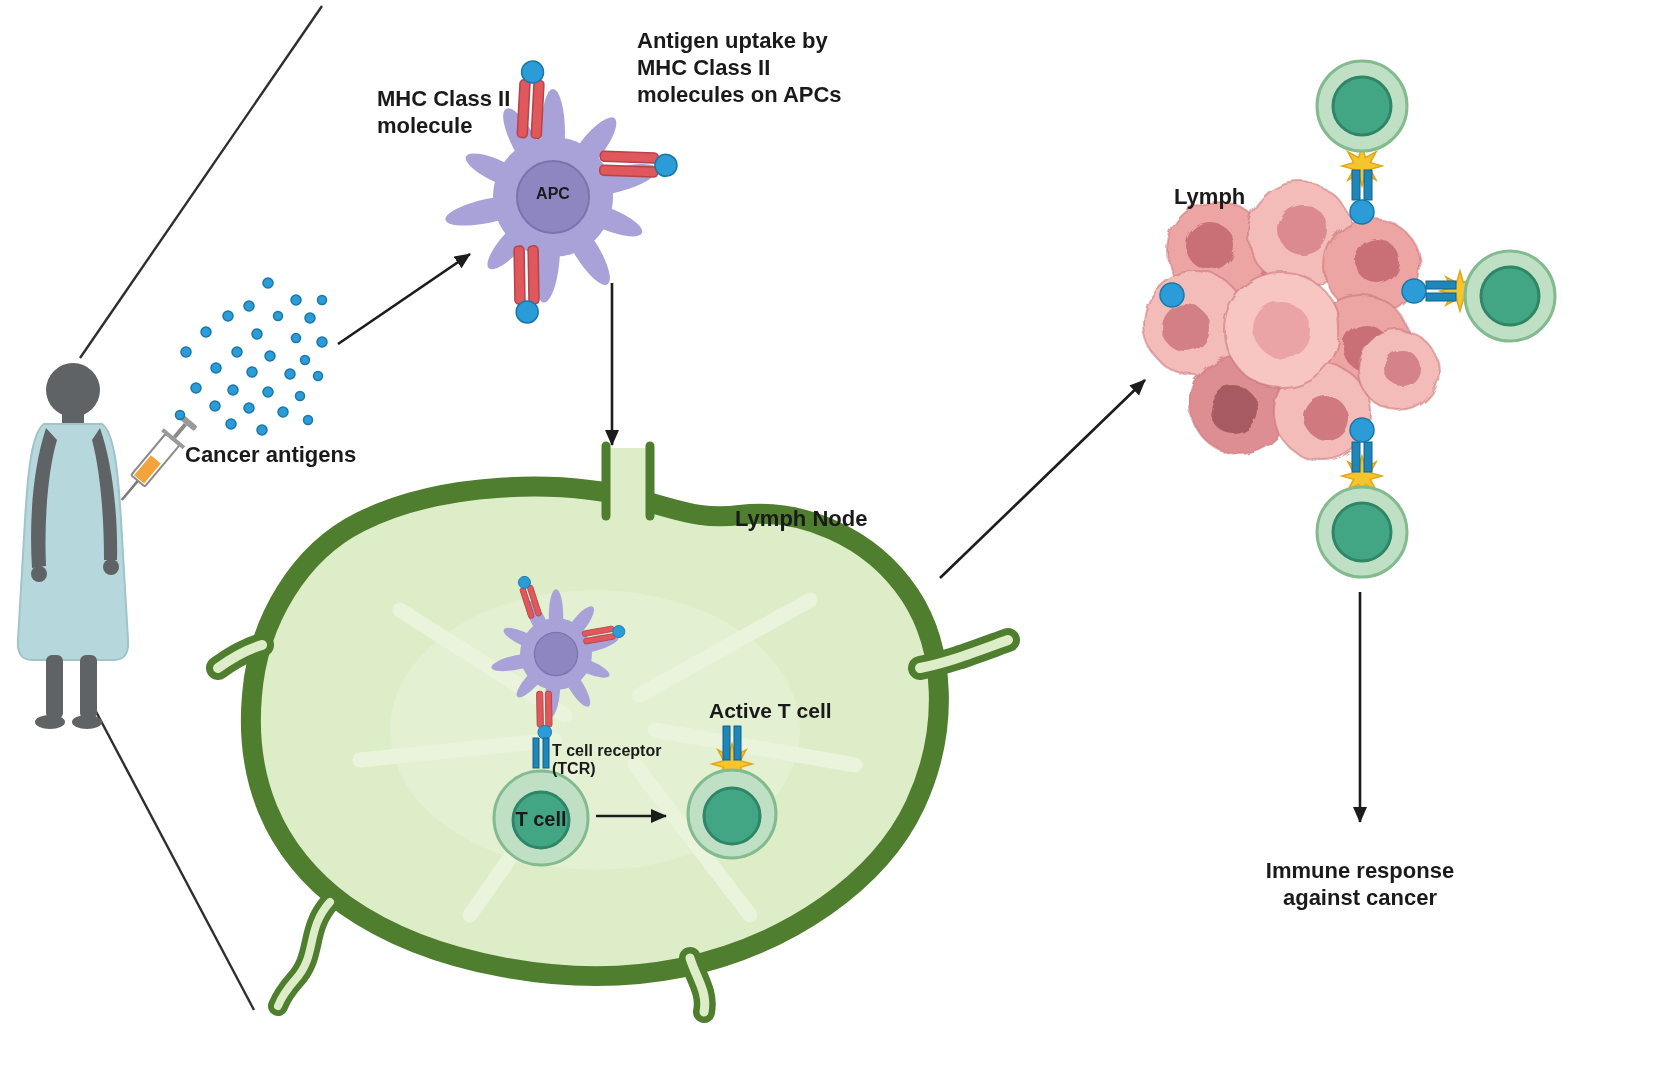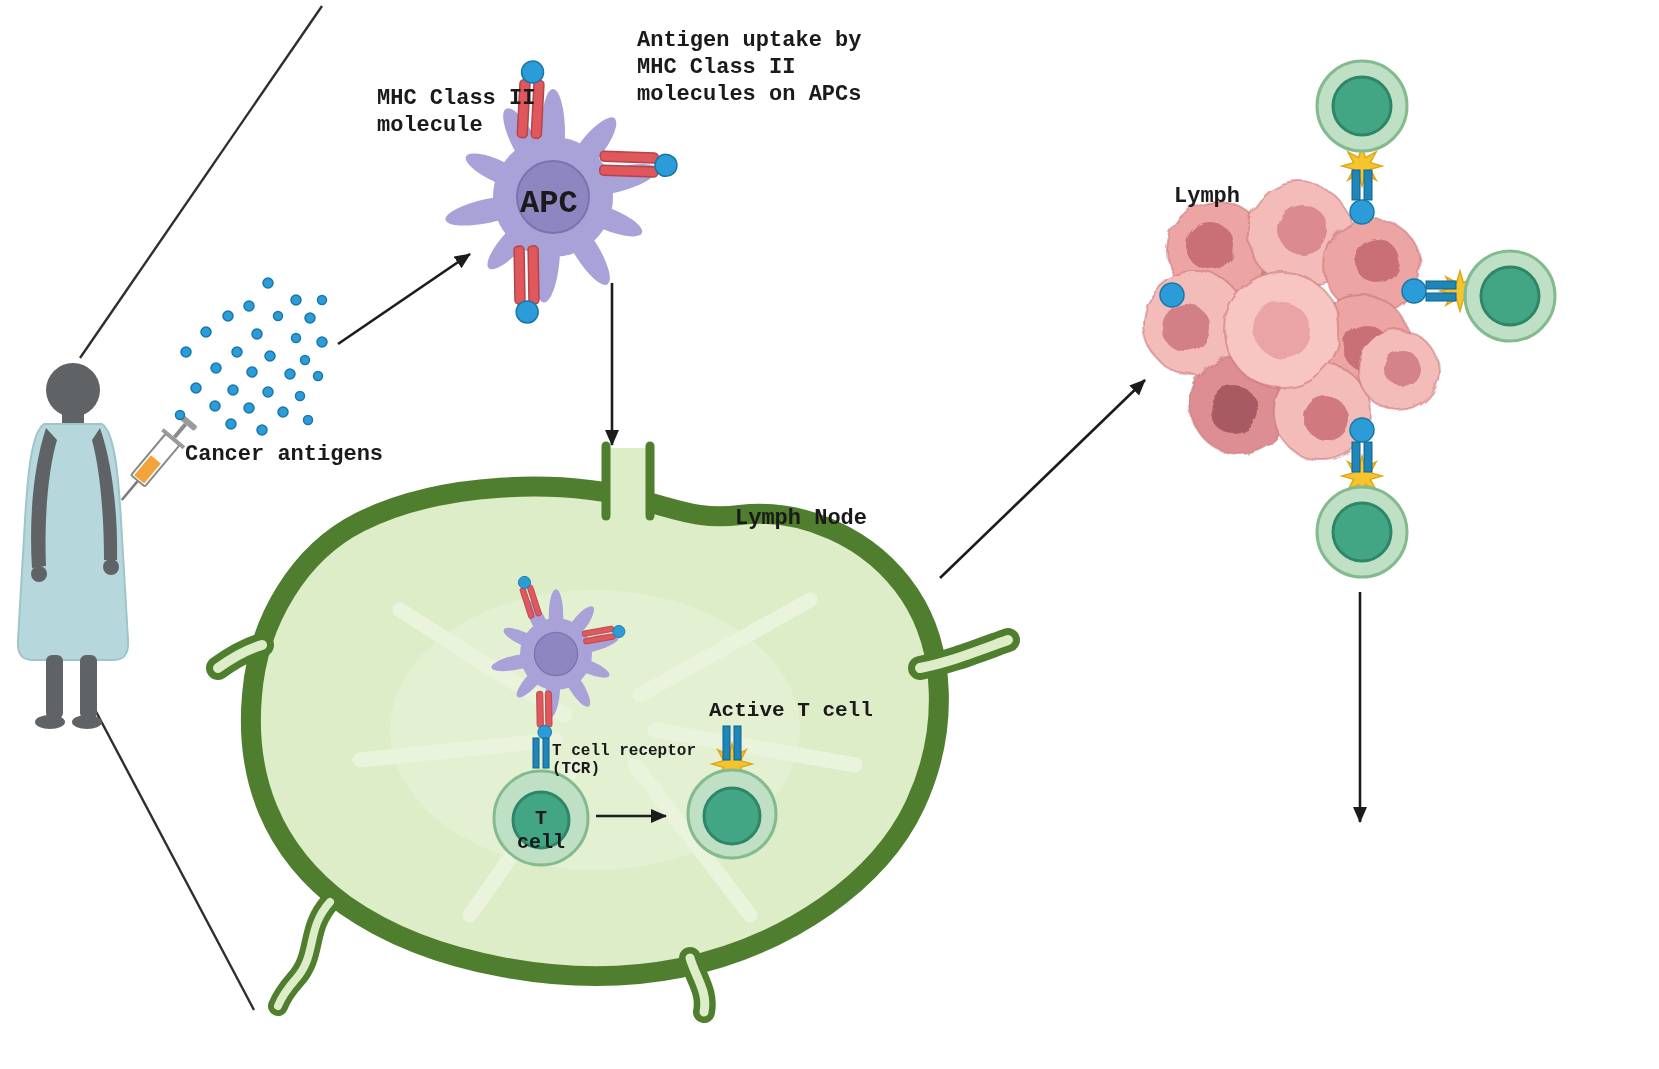--- a/index.html
+++ b/index.html
@@ -3,25 +3,25 @@
 <meta charset="utf-8">
 <style>
   html,body{margin:0;padding:0;background:#fff;}
   .canvas{
     position:relative;width:1659px;height:1069px;background:#ffffff;
     font-family:"Liberation Sans",sans-serif;overflow:hidden;
   }
   .canvas > svg{position:absolute;left:0;top:0;}
   .label{
     position:absolute;color:#1a1a1a;font-weight:bold;font-size:22px;
-    line-height:1.22;white-space:pre-line;font-family:Liberation Mono, monospace;
+    line-height:1.22;white-space:pre-line;
   }
   .label.sm{font-size:16px;line-height:1.15;}
   .label.xs{font-size:20px;}
-  .label.apc{font-size:32px;text-align:left;}
+  .label.apc{font-size:16px;text-align:center;}
   .label.md{font-size:21px;}
   .label.ctr{text-align:center;}
 
   
   .antigen{fill:var(--antigen);stroke:var(--antigen-dark);stroke-width:1.5;}
   .mhc-bar{fill:var(--mhc-red);stroke:var(--mhc-dark);stroke-width:1.5;}
   .apc-part{fill:var(--apc-body);}
   .apc-nucleus{fill:var(--apc-nucleus);stroke:#7a74ae;stroke-width:2;}
   .tcr-bar{fill:#1e86b8;stroke:#10618c;stroke-width:1;}
   .burst{fill:var(--burst);stroke:var(--burst-stroke);stroke-width:1.5;}
@@ -259,14 +259,16 @@
 MHC Class II
 molecules on APCs</div>
 <div class="label apc" style="left:520px;top:184px;width:66px">APC</div>
 <div class="label" style="left:185px;top:442px">Cancer antigens</div>
 <div class="label" style="left:735px;top:506px">Lymph Node</div>
 <div class="label sm" style="left:552px;top:742px">T cell receptor
 (TCR)</div>
 <div class="label xs ctr" style="left:510px;top:807px;width:62px">T cell</div>
 <div class="label md" style="left:709px;top:698px">Active T cell</div>
 <div class="label" style="left:1174px;top:184px">Lymph</div>
+<div class="label ctr" style="left:1262px;top:858px;width:196px">Immune response
+against cancer</div>
 
 </div>
 
 </body></html>

